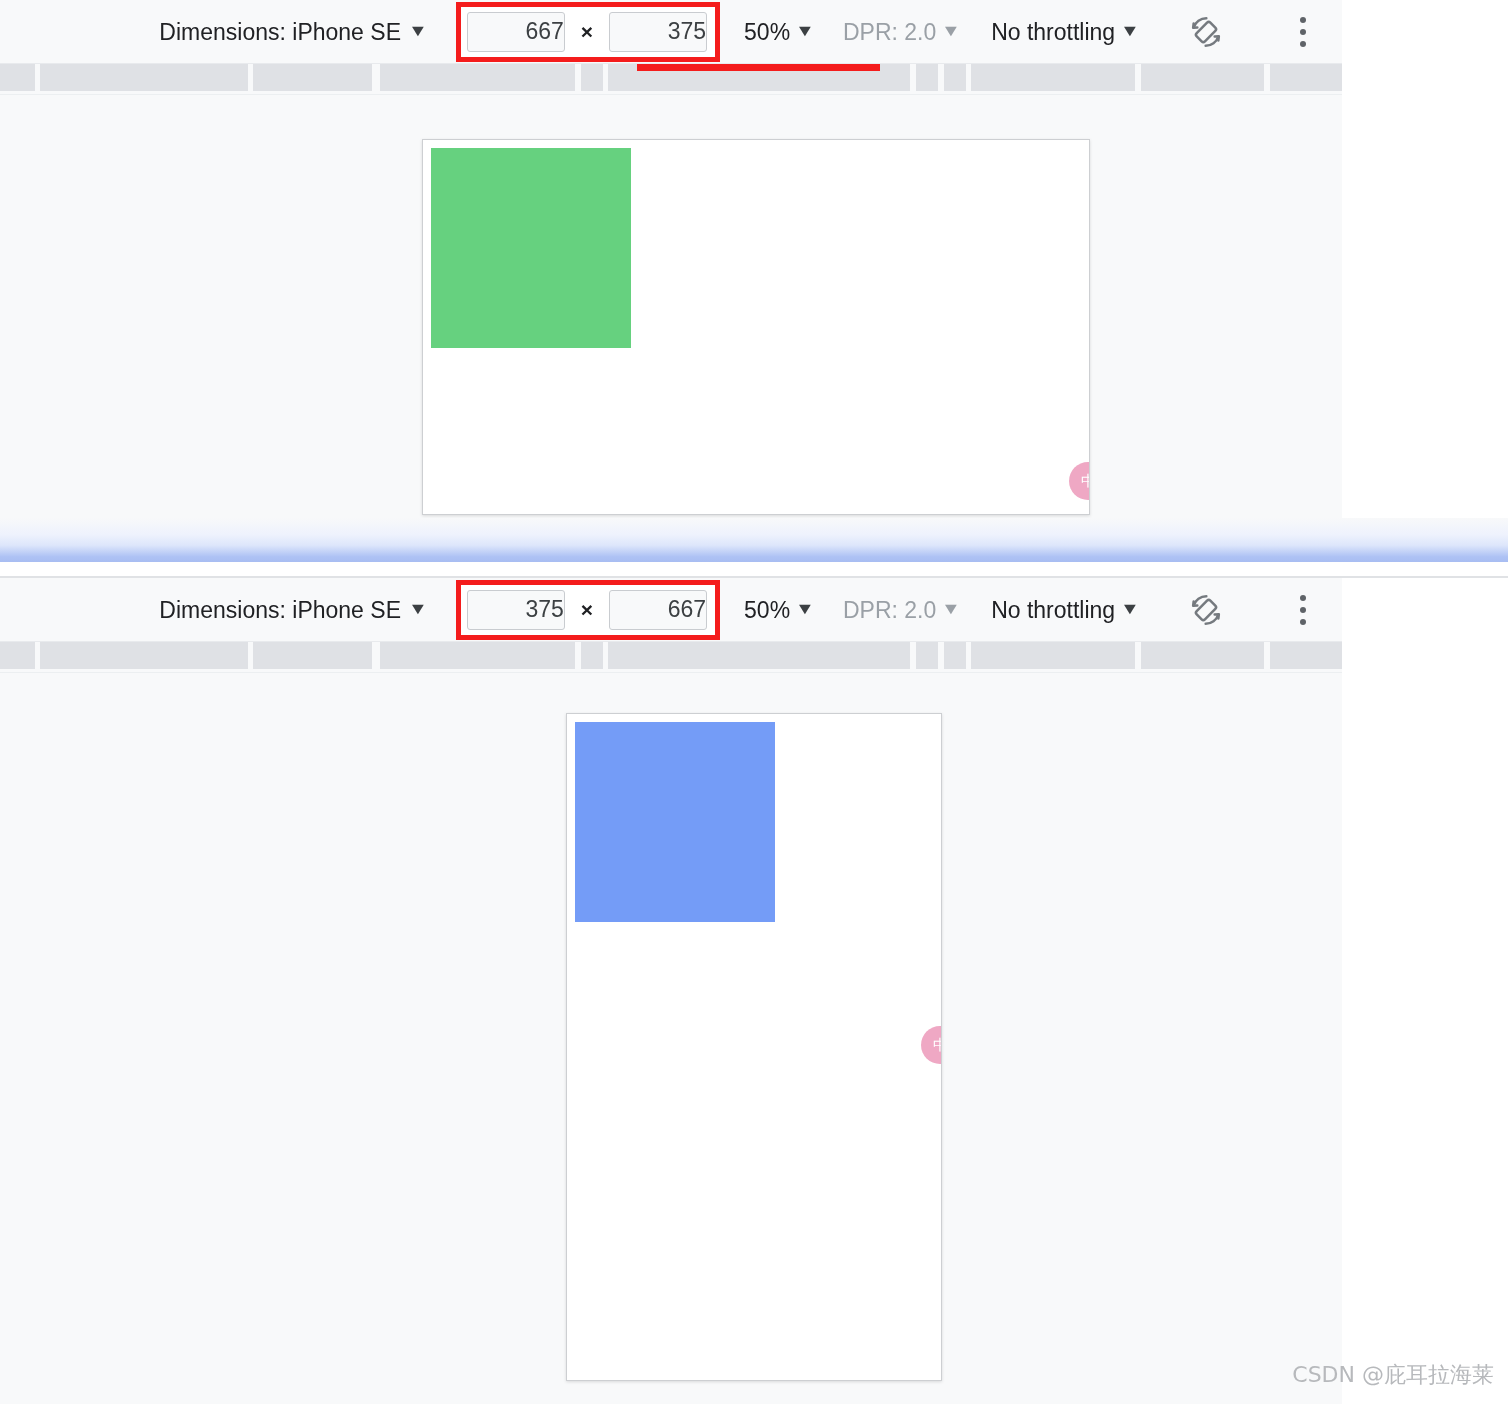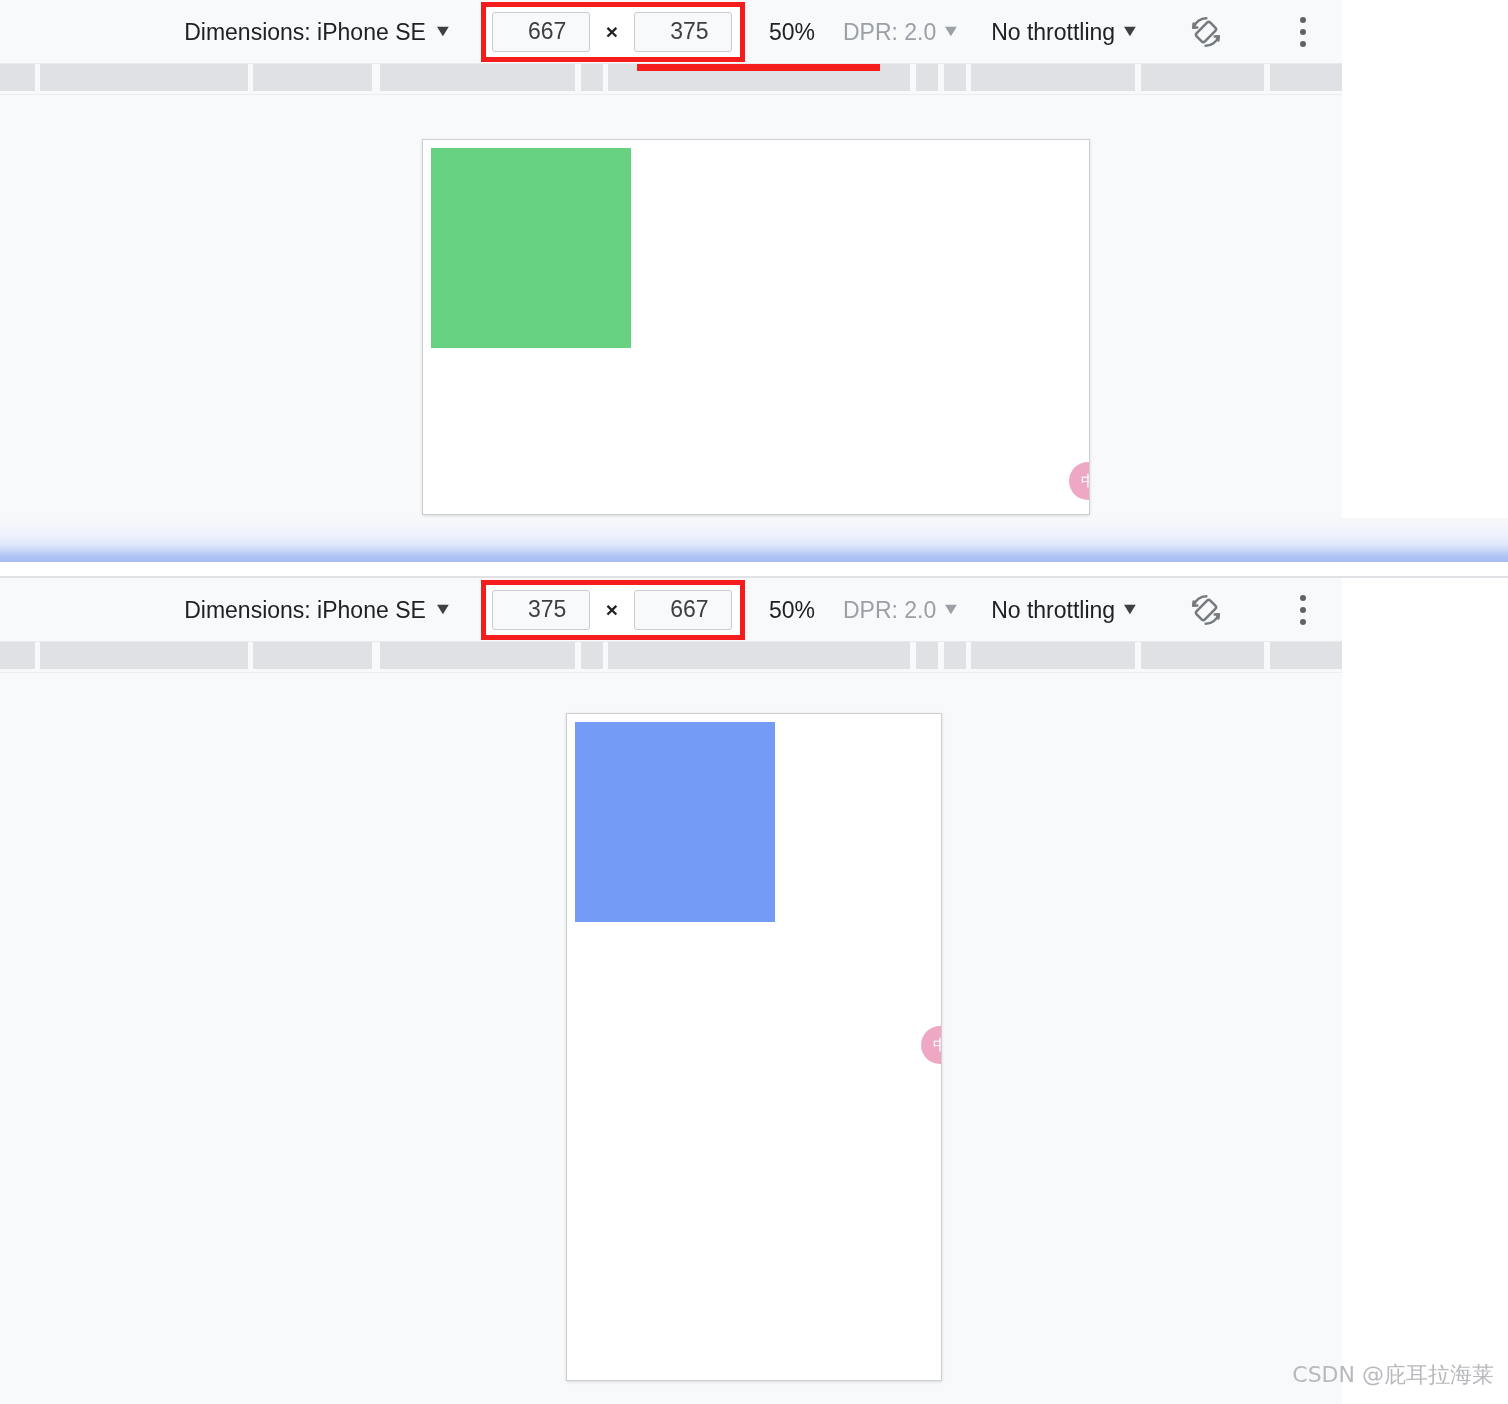--- a/index.html
+++ b/index.html
@@ -76,33 +76,33 @@
 
   .size-input {
     width: 98px;
     height: 40px;
     border: 1px solid #c9ccd0;
     border-radius: 3px;
     background: #f8f9fa;
     font-family: "Liberation Sans", sans-serif;
     font-size: 23px;
     color: #3c4043;
-    text-align: center;
+    text-align: right;
     padding-left: 13px;
     outline: none;
   }
 
   .size-x {
     font-size: 21px;
     color: #202124;
     margin: 0 16px;
     font-weight: 600;
   }
 
-  .tb-zoom { margin-left: 4px; margin-right: 2px; flex-direction: column; }
+  .tb-zoom { margin-left: 4px; margin-right: 2px; }
   .tb-dpr  { margin-left: 26px; color: #9aa0a6; }
   .tb-dpr .caret { color: #9aa0a6; }
   .tb-throttle { margin-left: 30px; }
 
   .rotate-icon {
     margin-left: 44px;
     width: 44px;
     height: 44px;
     display: flex;
     align-items: center;

